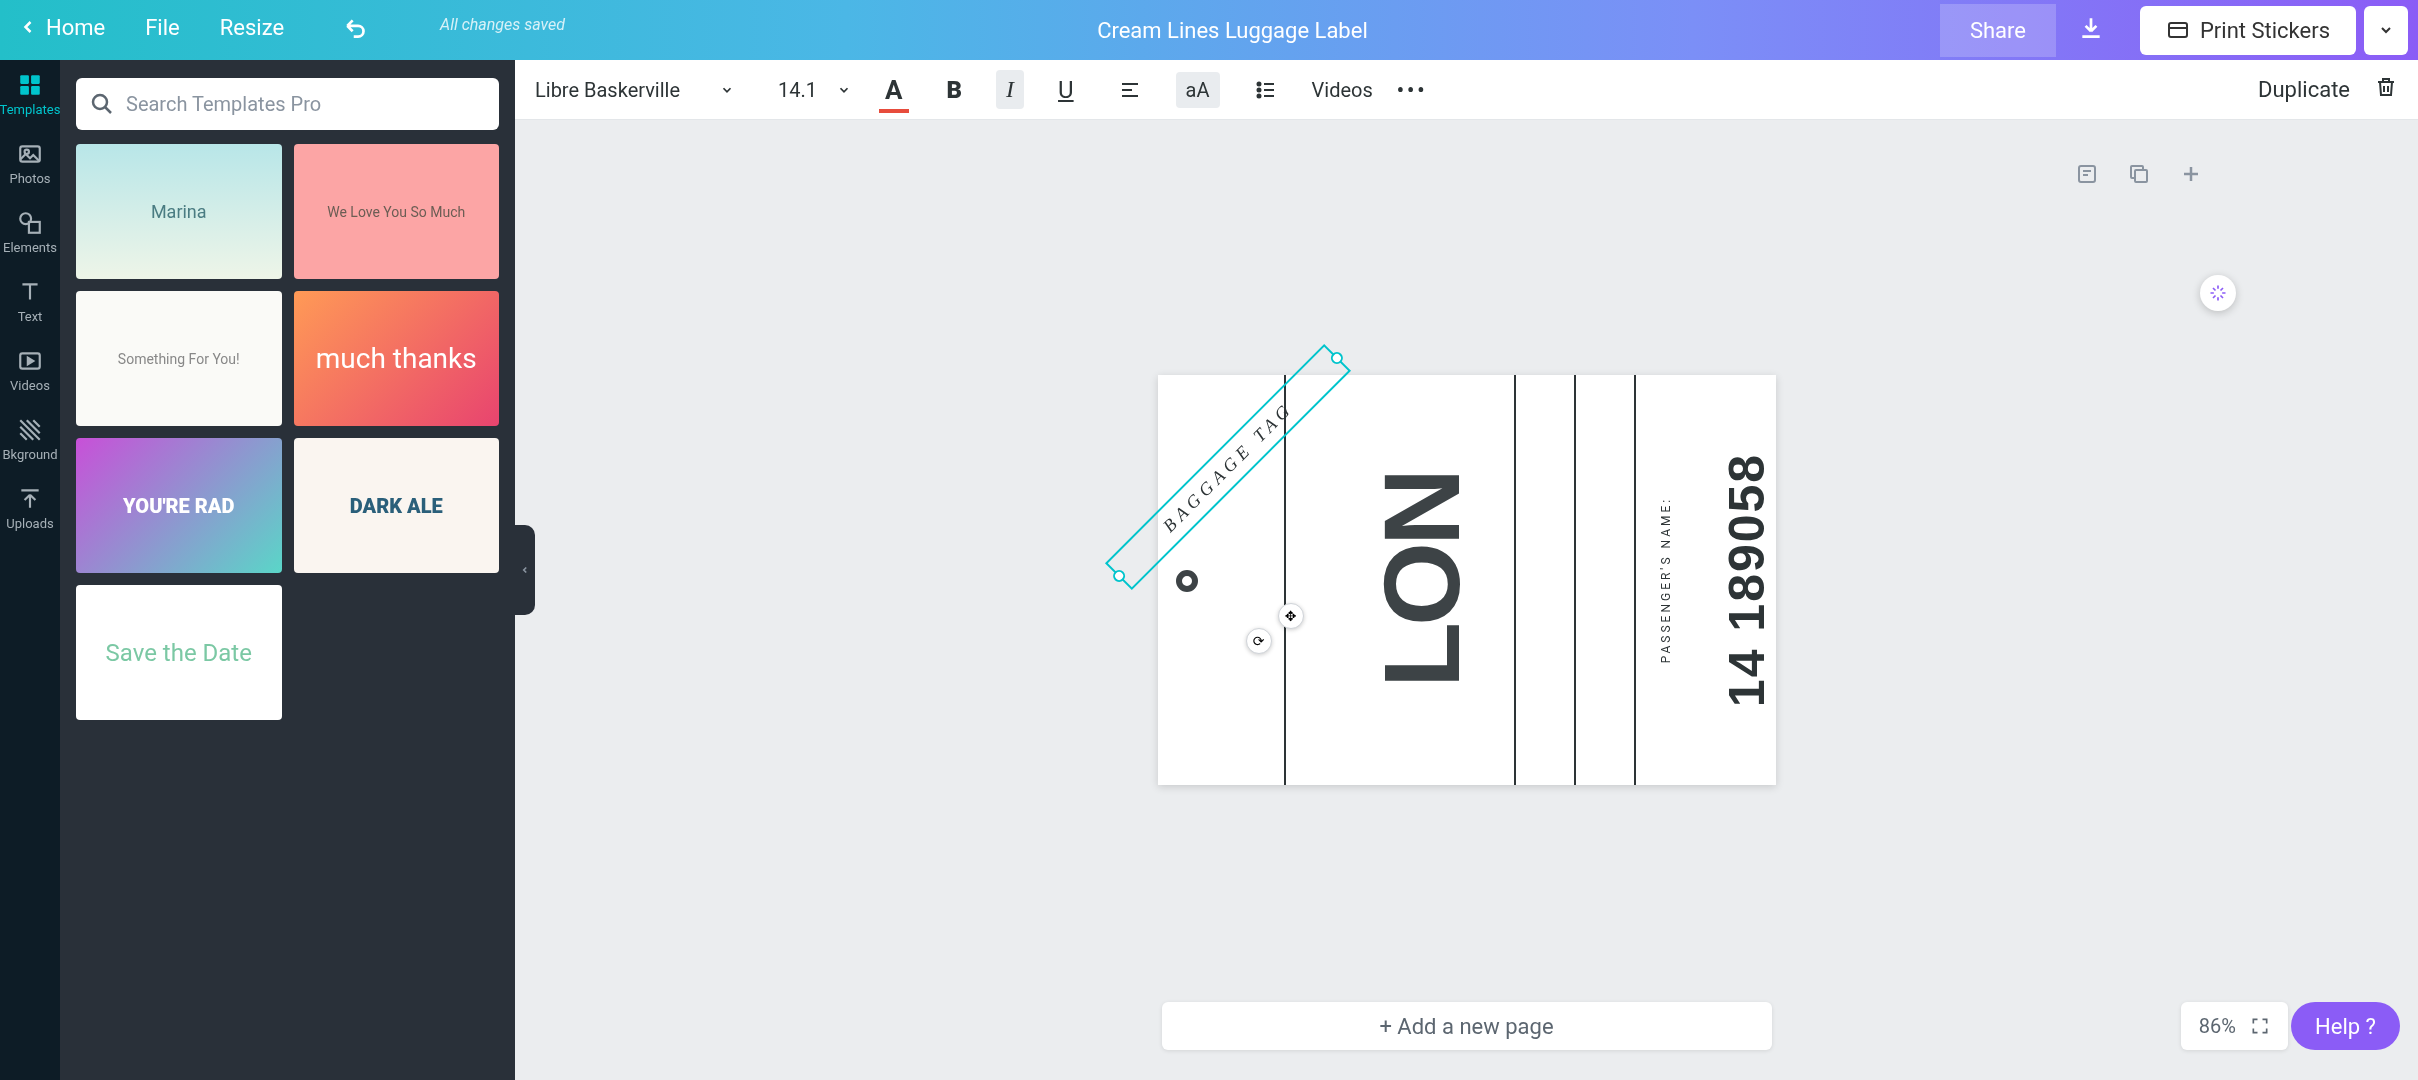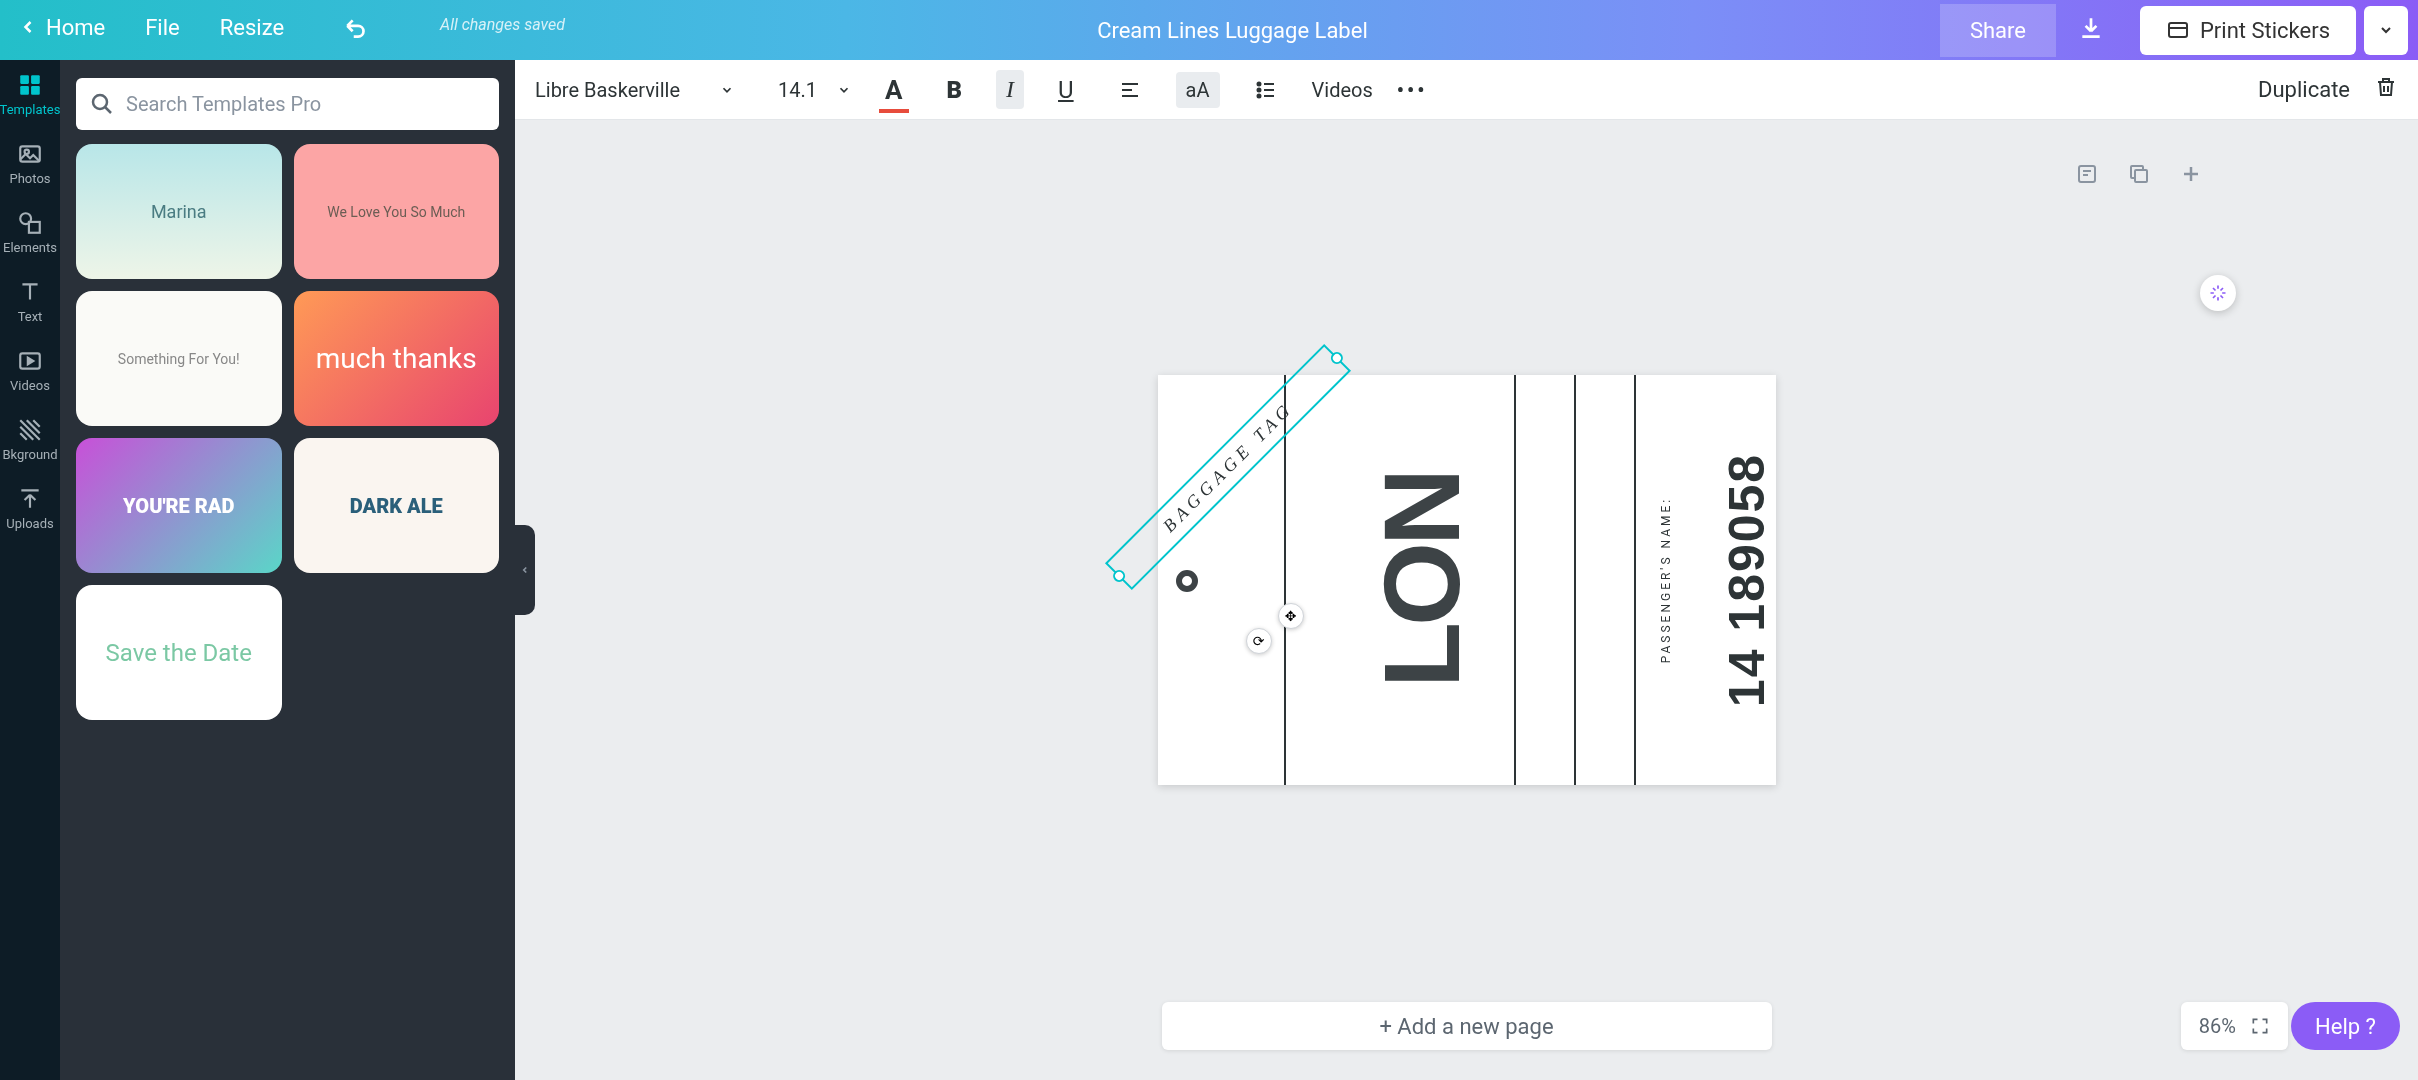--- a/index.html
+++ b/index.html
@@ -27,21 +27,21 @@
 .rail-item { display: flex; flex-direction: column; align-items: center; gap: 4px; padding: 12px 0; width: 100%; cursor: pointer; font-size: 13px; }
 .rail-item.active { color: #00c4cc; }
 .rail-icon { width: 26px; height: 26px; }
 
 
 .templates-panel { width: 455px; background: #293039; padding: 18px 16px; position: relative; }
 .search-box { background: white; border-radius: 6px; height: 52px; display: flex; align-items: center; padding: 0 14px; gap: 12px; }
 .search-input { border: none; outline: none; font-size: 20px; flex: 1; color: #333; }
 .search-input::placeholder { color: #8a94a0; }
 .template-grid { display: grid; grid-template-columns: 1fr 1fr; gap: 12px; margin-top: 14px; }
-.template-card { height: 135px; border-radius: 16px; overflow: hidden; cursor: pointer; display: flex; align-items: center; justify-content: center; font-size: 18px; text-align: center; position: relative; }
+.template-card { height: 135px; border-radius: 4px; overflow: hidden; cursor: pointer; display: flex; align-items: center; justify-content: center; font-size: 18px; text-align: center; position: relative; }
 .panel-collapse { position: absolute; right: -20px; top: 50%; transform: translateY(-50%); width: 20px; height: 90px; background: #293039; border-radius: 0 10px 10px 0; display: flex; align-items: center; justify-content: center; color: #8a94a0; cursor: pointer; }
 
 
 .canvas-area { flex: 1; display: flex; flex-direction: column; background: #ebedef; }
 .text-toolbar { height: 60px; background: white; border-bottom: 1px solid #e3e6e9; display: flex; align-items: center; padding: 0 20px; gap: 24px; font-size: 20px; color: #2d3436; }
 .font-select { display: flex; align-items: center; gap: 40px; cursor: pointer; }
 .font-size { display: flex; align-items: center; gap: 20px; cursor: pointer; margin-left: 20px; }
 .tb-btn { cursor: pointer; padding: 6px 10px; border-radius: 4px; display: flex; align-items: center; justify-content: center; }
 .tb-btn.active { background: #e9ecef; }
 .color-btn { position: relative; font-size: 26px; font-weight: bold; }

